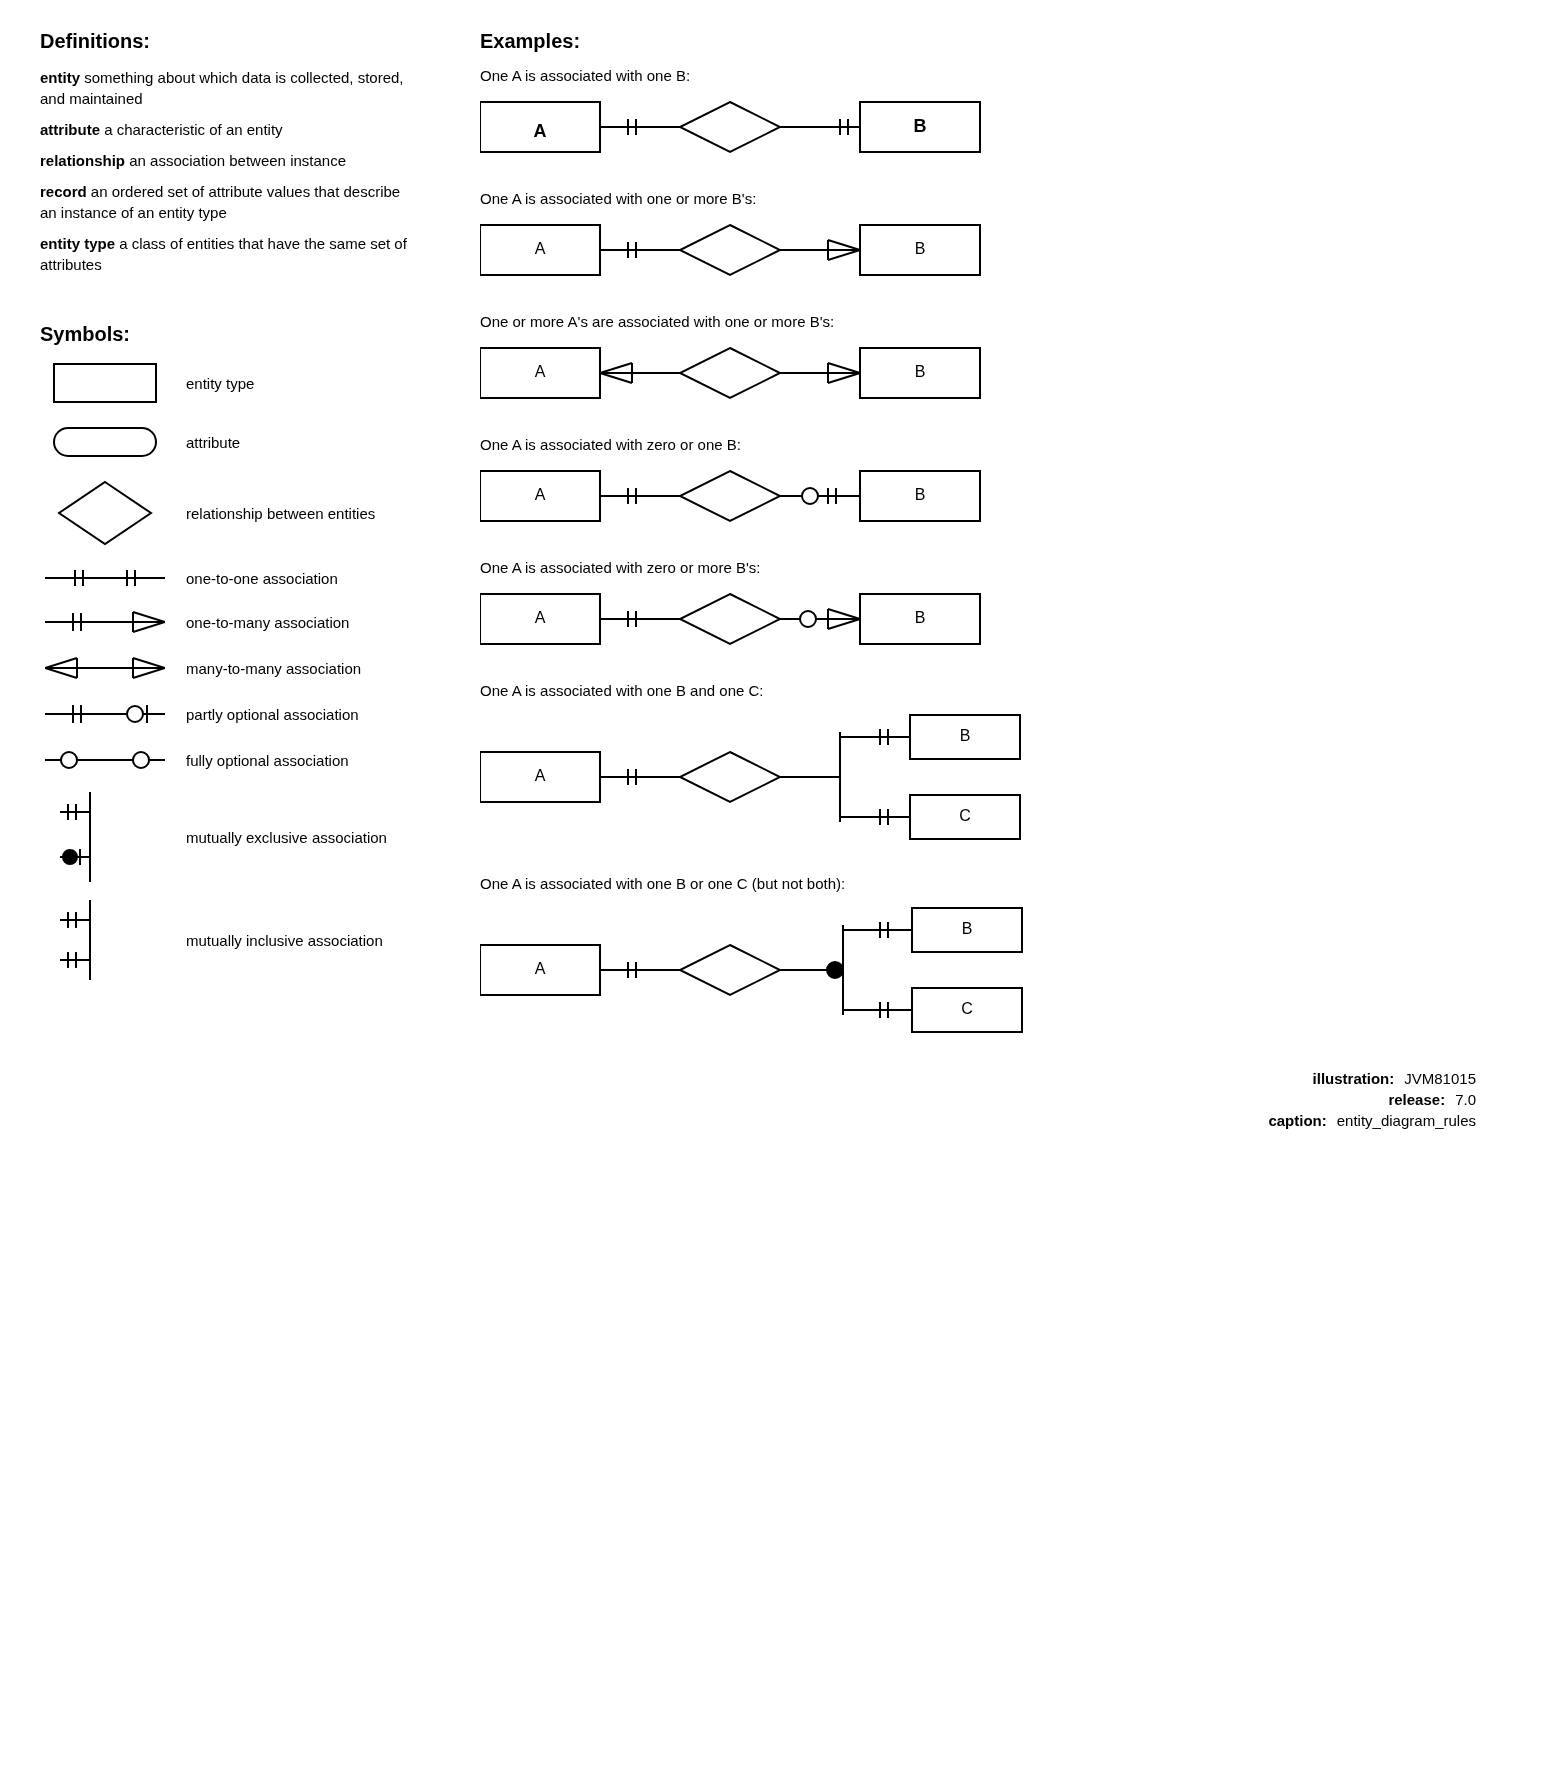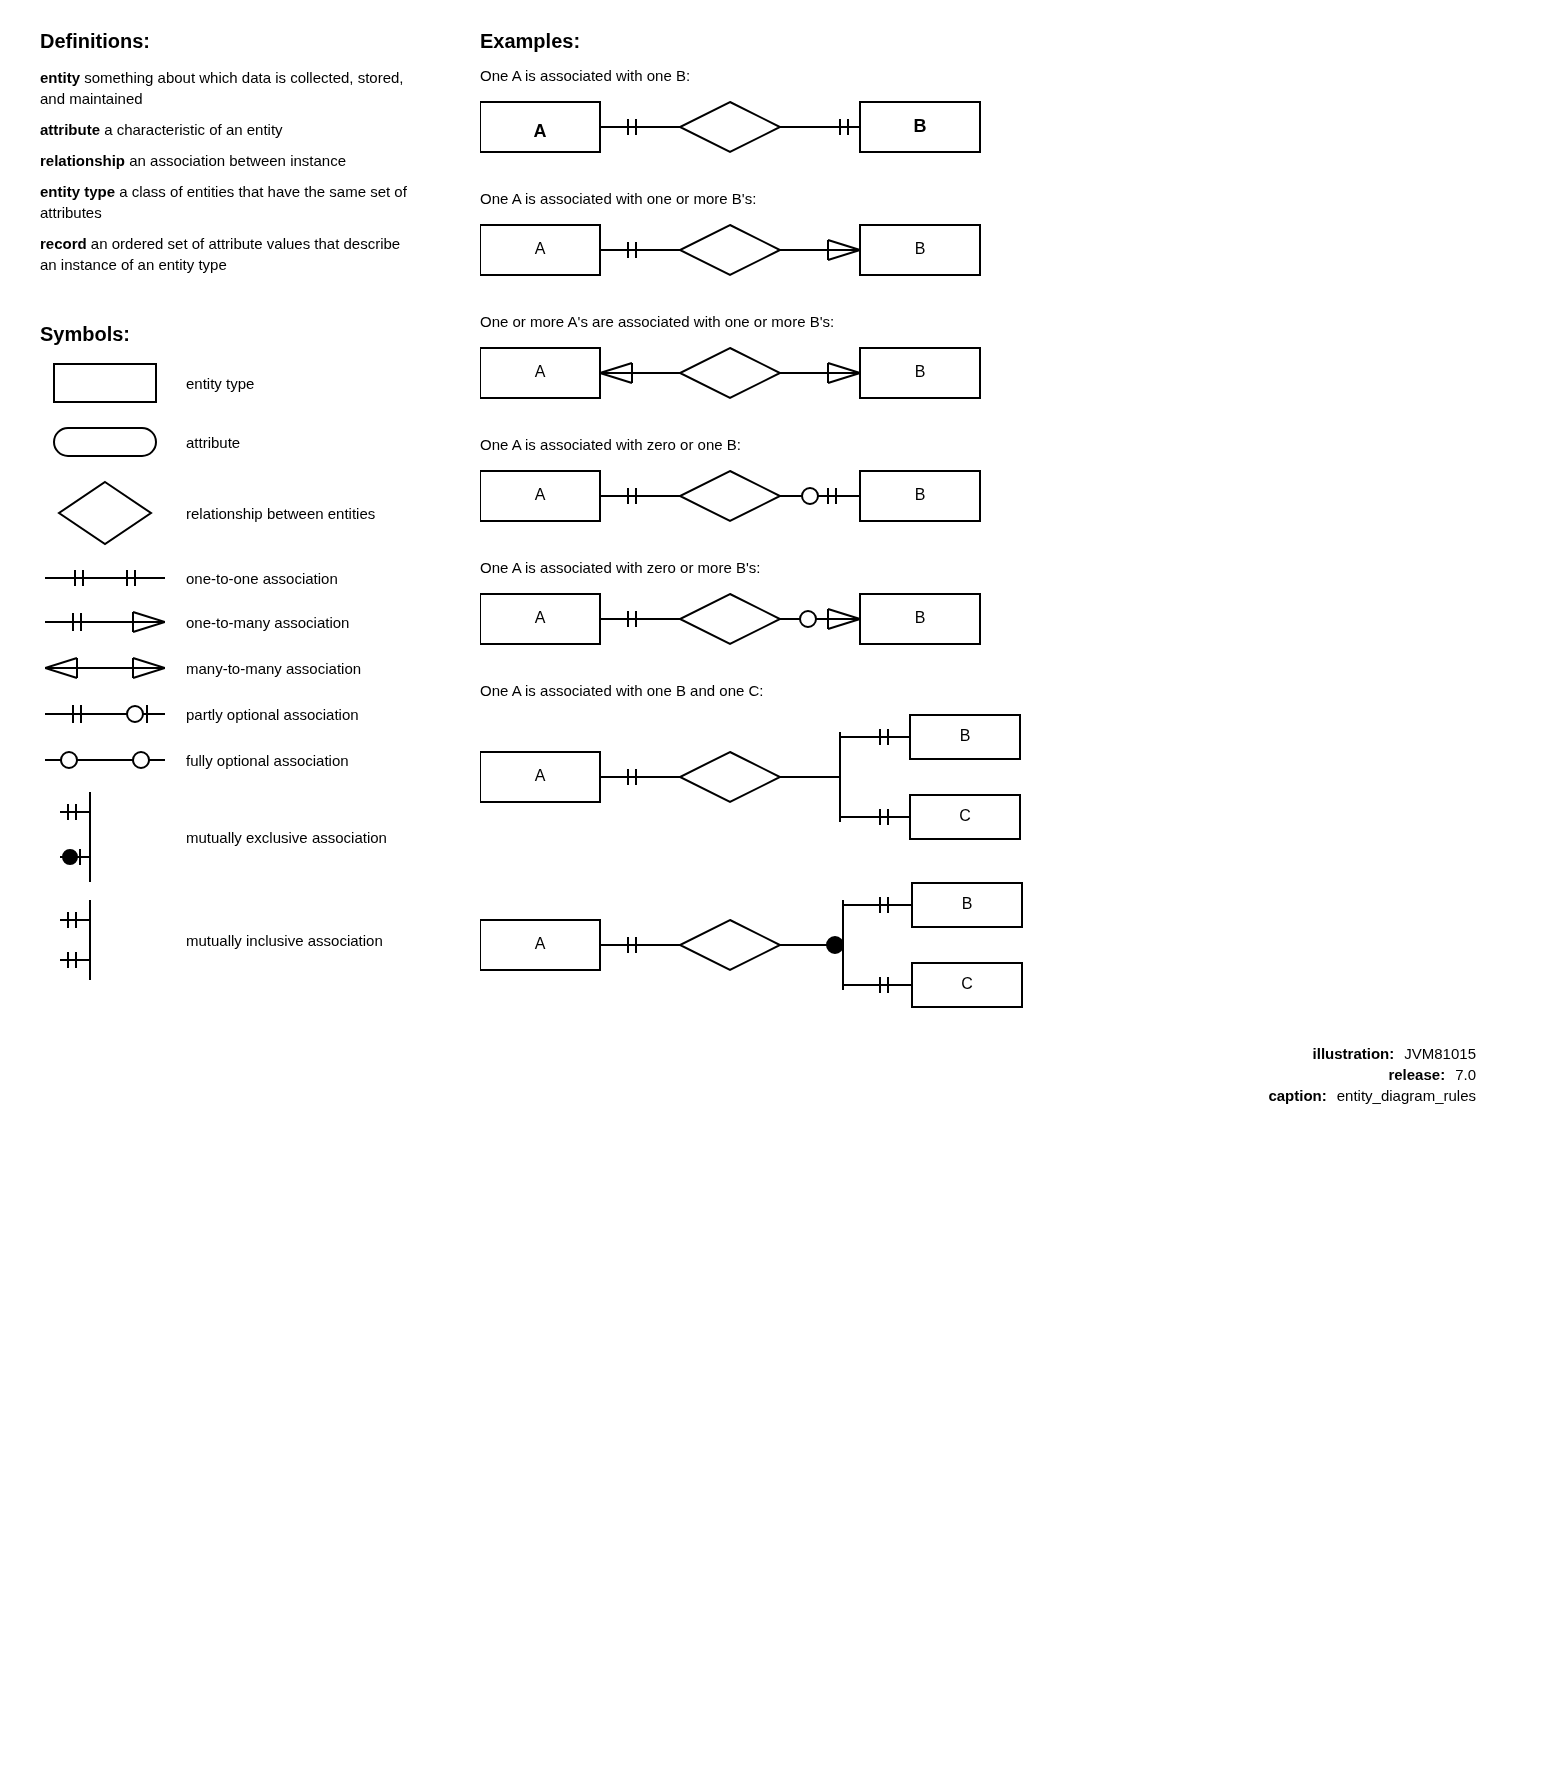--- a/index.html
+++ b/index.html
@@ -102,26 +102,26 @@
     </div>
     <div class="def-item">
       <span class="def-term">attribute</span>
       <span> a characteristic of an entity</span>
     </div>
     <div class="def-item">
       <span class="def-term">relationship</span>
       <span> an association between instance</span>
     </div>
     <div class="def-item">
+      <span class="def-term">record</span>
+      <span> an ordered set of attribute values that describe an instance of an entity type</span>
+    </div>
+    <div class="def-item">
       <span class="def-term">entity type</span>
       <span> a class of entities that have the same set of attributes</span>
-    </div>
-    <div class="def-item">
-      <span class="def-term">record</span>
-      <span> an ordered set of attribute values that describe an instance of an entity type</span>
     </div>
 
     <div class="symbols-section">
       <h2>Symbols:</h2>
 
       <div class="symbol-item">
         <div class="symbol-graphic">
           <svg width="110" height="46">
             <rect x="4" y="4" width="102" height="38" fill="white" stroke="black" stroke-width="2"></rect>
           </svg>
@@ -424,20 +424,21 @@
           <line x1="400" y1="102" x2="400" y2="118" stroke="black" stroke-width="2"></line>
           <line x1="408" y1="102" x2="408" y2="118" stroke="black" stroke-width="2"></line>
 
           <rect x="430" y="88" width="110" height="44" fill="white" stroke="black" stroke-width="2"></rect>
           <text x="485" y="110" text-anchor="middle" dominant-baseline="middle" font-size="16">C</text>
         </svg>
       </div>
     </div>
 
     <div class="example-item">
+      <div class="example-label">One A is associated with one B or one C (but not both):</div>
       <div class="diagram-area">
         <svg width="560" height="140">
 
           <rect x="0" y="45" width="120" height="50" fill="white" stroke="black" stroke-width="2"></rect>
           <text x="60" y="70" text-anchor="middle" dominant-baseline="middle" font-size="16">A</text>
 
           <line x1="120" y1="70" x2="200" y2="70" stroke="black" stroke-width="2"></line>
           <line x1="148" y1="62" x2="148" y2="78" stroke="black" stroke-width="2"></line>
           <line x1="156" y1="62" x2="156" y2="78" stroke="black" stroke-width="2"></line>
 

